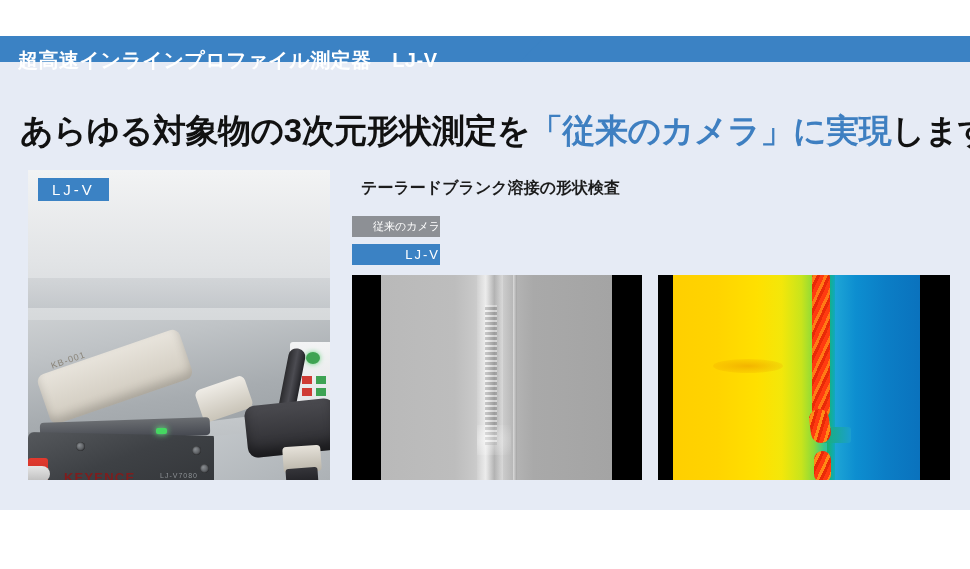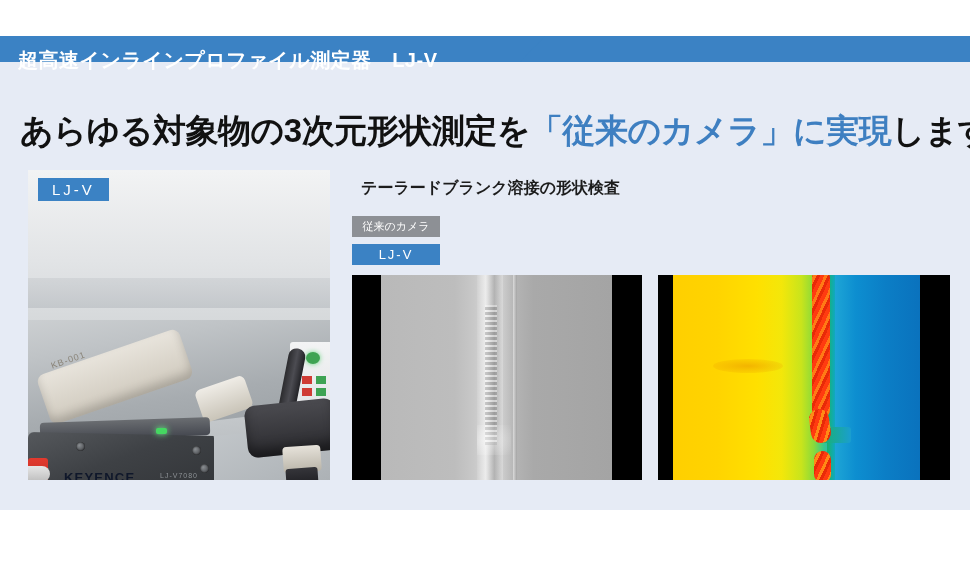--- a/index.html
+++ b/index.html
@@ -88,42 +88,42 @@
     background:linear-gradient(160deg,#55585c 0%,#3e4145 35%,#2b2d30 100%);
     border-radius:6px;
     clip-path: polygon(0 0, 186px 4px, 186px 70px, 150px 104px, 22px 100px, 0 76px);
     box-shadow:0 4px 10px rgba(0,0,0,.35); }
   .ph-sensor-top { position:absolute; left:12px; top:250px; width:170px; height:18px;
     background:linear-gradient(180deg,#6a6d71,#454850); border-radius:4px;
     transform:rotate(-2deg); }
   .ph-sensor-led { position:absolute; left:128px; top:258px; width:11px; height:6px;
     background:#45d861; border-radius:2px; box-shadow:0 0 6px #6cf58b; }
   .ph-logo { position:absolute; left:36px; top:300px; font-size:13px; font-weight:bold;
-    color:#0f172a; letter-spacing:1.2px; }
+    color:#7f1d1d; letter-spacing:1.2px; }
   .ph-logo-sub { position:absolute; left:132px; top:302px; font-size:7px;
     color:#8c9094; letter-spacing:1px; }
   .ph-screw { position:absolute; width:9px; height:9px; border-radius:50%;
     background:radial-gradient(circle at 35% 35%, #8b8f93, #3a3c40);
     box-shadow:inset 0 0 2px #000; }
   .ph-red { position:absolute; left:0px; top:288px; width:20px; height:46px;
     background:linear-gradient(180deg,#e23a2e,#a8231a); border-radius:3px; }
   .ph-cable { position:absolute; left:-10px; top:296px; width:32px; height:16px;
     background:linear-gradient(180deg,#e6e6e6,#bdbdbd); border-radius:8px; }
 
   .photo-tag { position:absolute; left:10px; top:8px; padding:3px 14px;
     background:#3b82c4; color:#fff; font-size:15px; letter-spacing:3px; z-index:9; }
 
   
   .sec-title { position:absolute; left:352px; top:178px; font-size:16px;
     font-weight:bold; color:#1c1c1c; white-space:nowrap;margin-left:9px; }
 
   .row { position:absolute; left:352px; height:22px; display:flex; align-items:center; }
   .row-1 { top:215px; }
   .row-2 { top:243px; }
-  .badge { width:88px; height:21px; line-height:21px; text-align:center;
+  .badge { width:88px; height:21px; line-height:21px; text-align:right;
     font-size:11px; color:#ffffff; flex:0 0 auto; }
   .badge-gray { background:#8d9095; }
   .badge-blue { background:#3b82c4; font-size:13px; letter-spacing:2px; }
   .row-text { margin-left:14px; font-size:12.5px; color:#1f1f1f; white-space:nowrap; }
 
   
   .imgpanel { position:absolute; top:275px; width:290px; height:205px;
     background:#000; overflow:hidden; }
   .imgpanel.gray { left:352px; }
   .imgpanel.height { left:658px; width:292px; }

